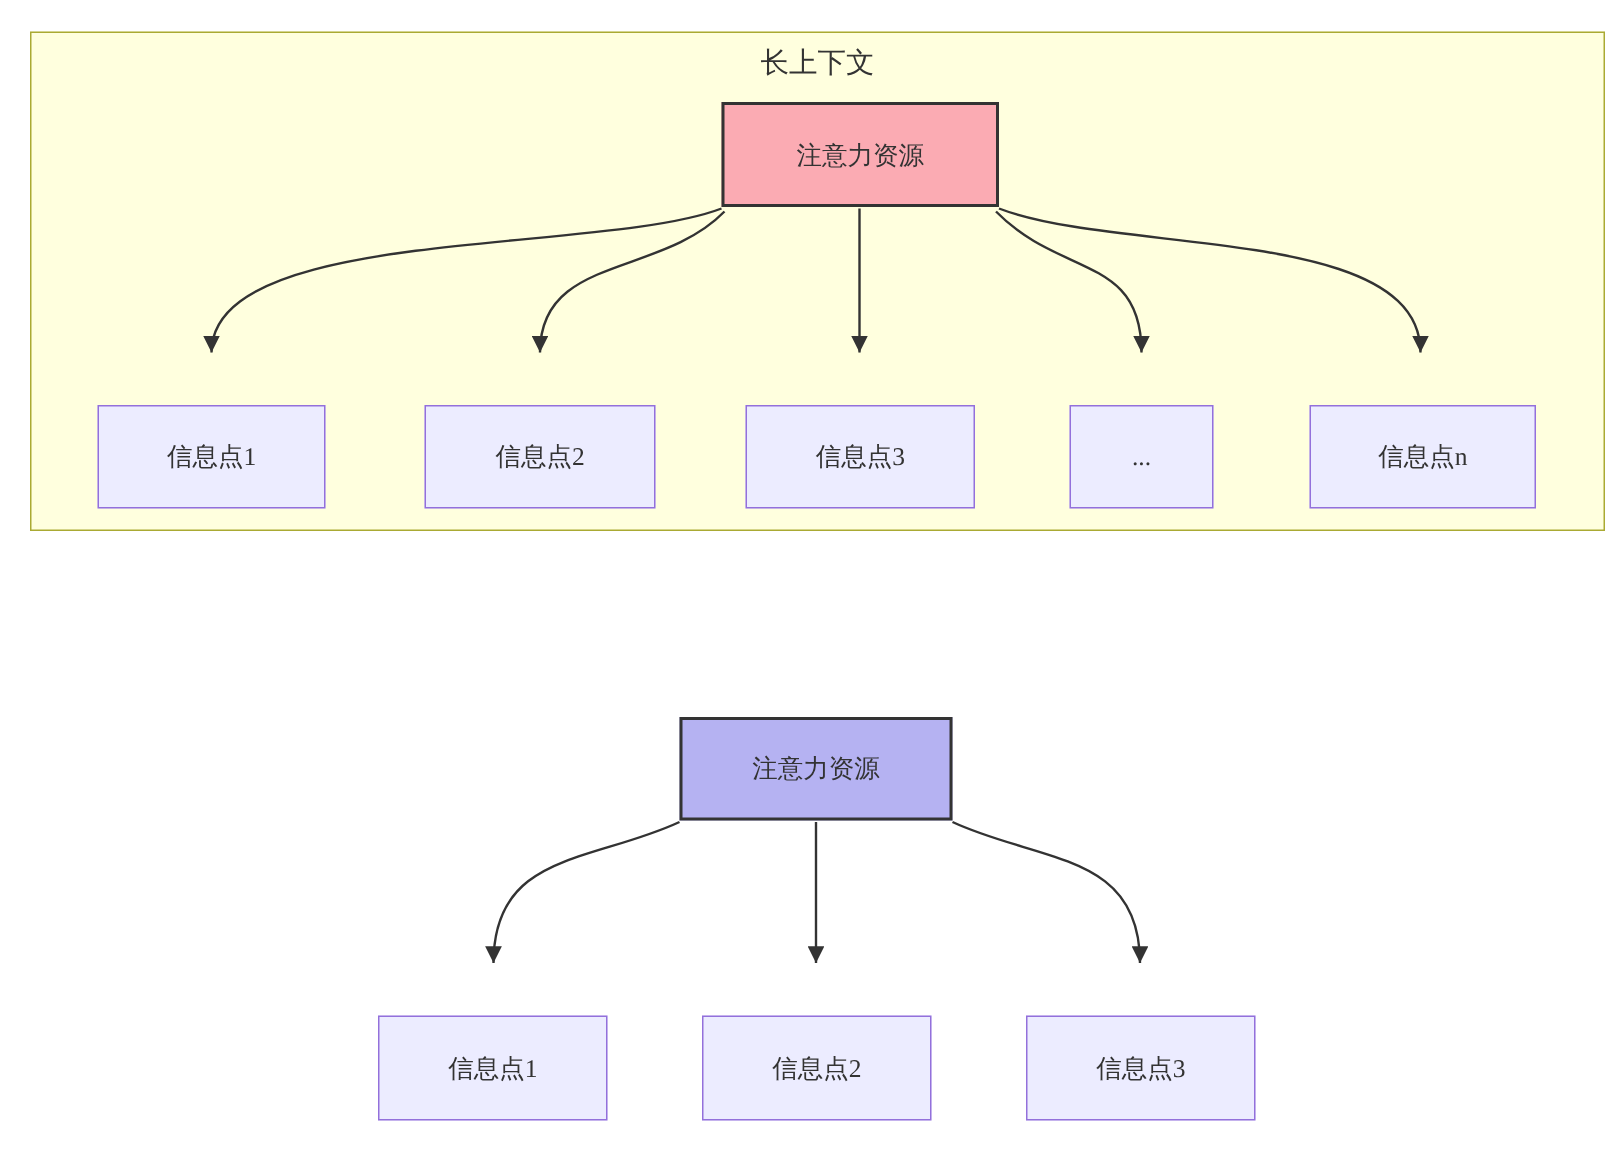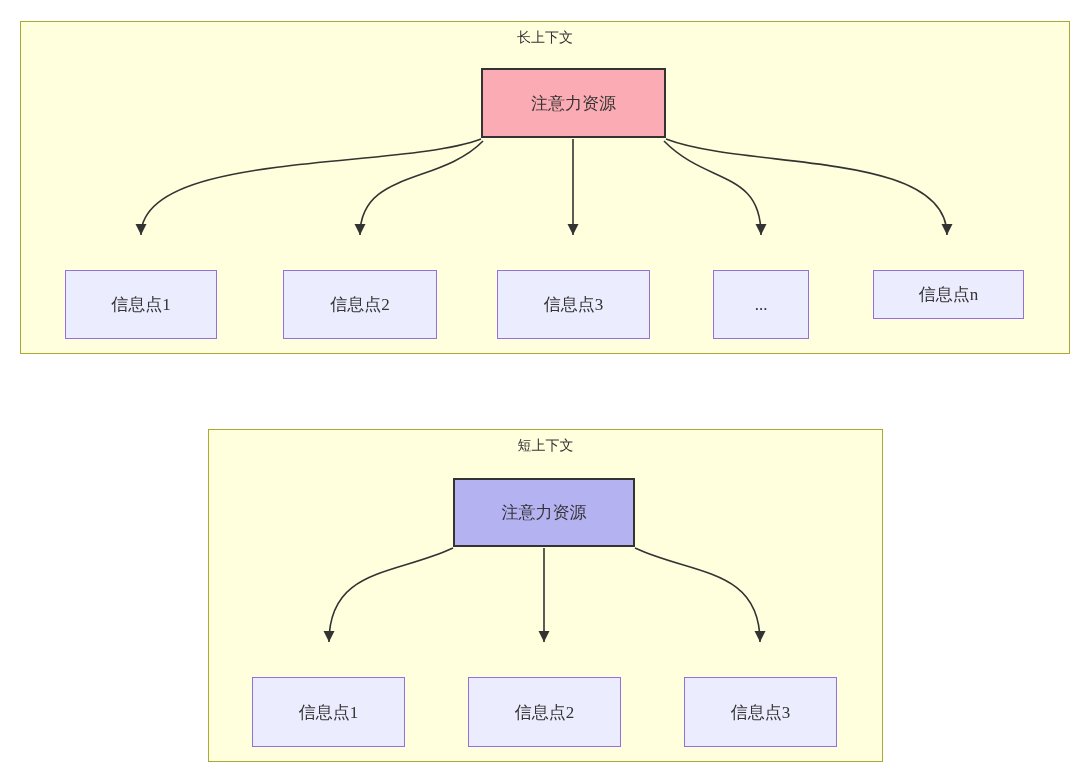--- a/index.html
+++ b/index.html
@@ -25,21 +25,21 @@
     position:absolute;
     background:var(--cluster-fill);
     border:1.5px solid var(--cluster-border);
     box-sizing:border-box;
   }
   #cluster-long{left:20px;top:21px;width:1050px;height:333px;}
   #cluster-short{left:208px;top:429px;width:675px;height:333px;}
   .cluster-title{
     position:absolute;left:0;right:0;top:7px;
     text-align:center;
-    font-size:14px;
+    font-size:19px;
     color:var(--text);
   }
   .node{
     position:absolute;
     box-sizing:border-box;
     display:flex;align-items:center;justify-content:center;
     font-size:17px;
     color:var(--text);
     text-align:center;
     font-family:Liberation Serif, serif;
@@ -52,21 +52,21 @@
   #attention-short{left:453px;top:478px;width:182px;height:69px;background:var(--attention-short-fill);}
   .info{
     background:var(--node-fill);
     border:1.5px solid var(--node-border);
     margin-top:33px;
   }
   #long-n1{left:65px; top:237px;width:152px;height:69px;}
   #long-n2{left:283px;top:237px;width:154px;height:69px;}
   #long-n3{left:497px;top:237px;width:153px;height:69px;}
   #long-n4{left:713px;top:237px;width:96px; height:69px;}
-  #long-n5{left:873px;top:237px;width:151px;height:49px;}
+  #long-n5{left:873px;top:237px;width:151px;height:69px;}
   #short-n1{left:252px;top:644px;width:153px;height:70px;}
   #short-n2{left:468px;top:644px;width:153px;height:70px;}
   #short-n3{left:684px;top:644px;width:153px;height:70px;}
   .edges{
     position:absolute;left:0;top:0;width:1080px;height:774px;
     pointer-events:none;
   }
   .edges path.edge{
     fill:none;
     stroke:var(--edge);
@@ -76,23 +76,20 @@
 </style>
 </head>
 <body>
 
 <div class="canvas">
 
   <div class="cluster" id="cluster-long">
     <div class="cluster-title">长上下文</div>
   </div>
 
-  <div class="cluster" id="cluster-short">
-    <div class="cluster-title">短上下文</div>
-  </div>
 
   <svg class="edges" viewBox="0 0 1080 774">
     <defs>
       <marker id="arrow" viewBox="0 0 10 10" refX="10" refY="5" markerWidth="7" markerHeight="7" orient="auto">
         <path class="arrowhead" d="M0,0 L10,5 L0,10 z"></path>
       </marker>
     </defs>
     <path class="edge" d="M481,139 C400,170 141,150 141,235" marker-end="url(#arrow)"></path>
     <path class="edge" d="M483,141 C440,185 360,170 360,235" marker-end="url(#arrow)"></path>
     <path class="edge" d="M573,139 L573,235" marker-end="url(#arrow)"></path>

